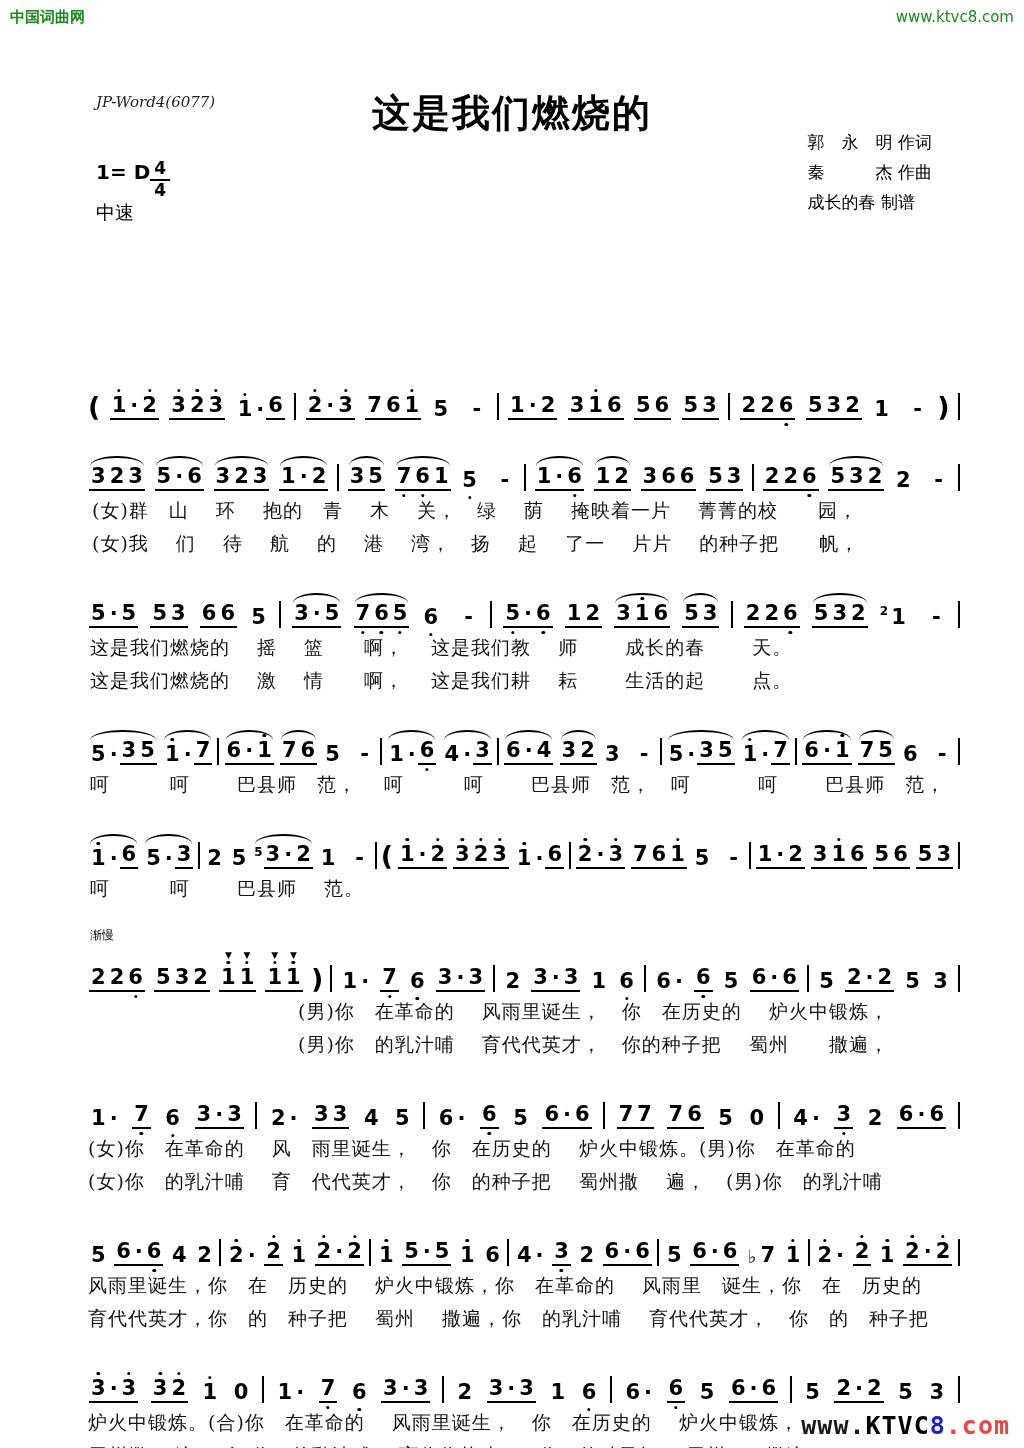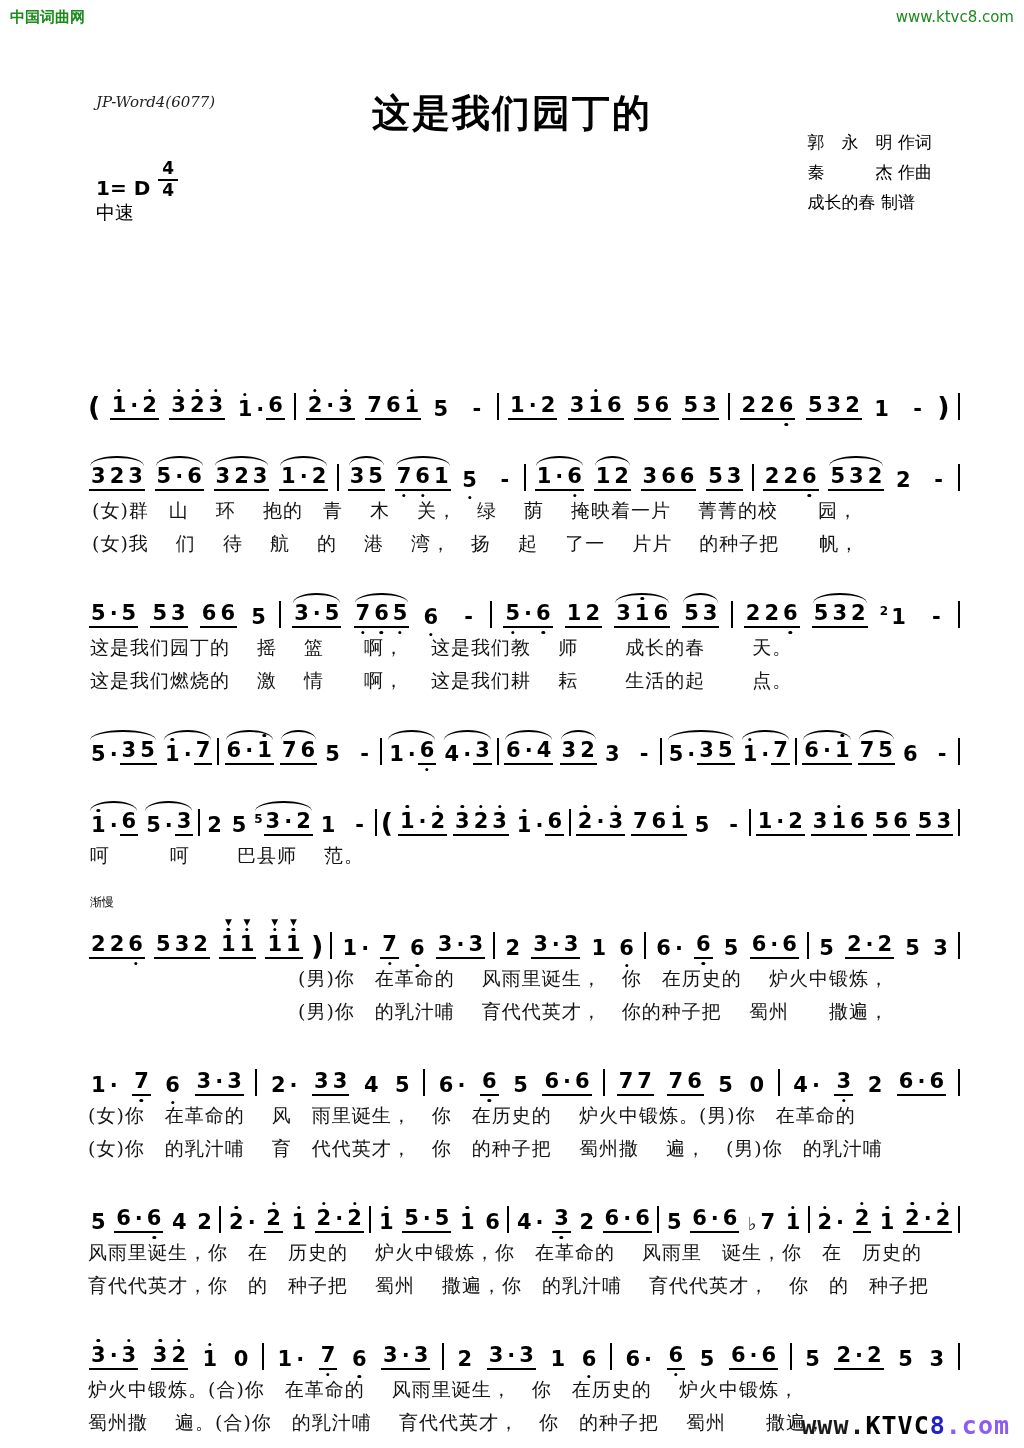--- a/index.html
+++ b/index.html
@@ -4,21 +4,21 @@
 <style>
   html,body{margin:0;padding:0;background:#fff;}
   body{width:1024px;height:1448px;position:relative;font-family:"DejaVu Sans",sans-serif;color:#000;overflow:hidden;}
   .corner{position:absolute;top:8px;font:700 15px "DejaVu Sans",sans-serif;color:#1d8a1d;text-decoration:none;}
   .corner.left{left:10px;}
   .corner.right{right:10px;font-weight:400;}
   .head{position:relative;padding-top:88px;}
   .plate{position:absolute;left:96px;top:93px;font:italic 15px "DejaVu Serif",serif;color:#222;}
   .title{text-align:center;font:700 38px "DejaVu Serif",serif;letter-spacing:2px;}
   .credits{position:absolute;right:92px;top:128px;text-align:left;font:400 17px "DejaVu Serif",serif;line-height:1.75;white-space:pre;}
-  .keyrow{position:absolute;left:96px;top:160px;font:700 20px "DejaVu Sans",sans-serif;display:flex;align-items:flex-end;gap:8px;}
+  .keyrow{position:absolute;left:96px;top:160px;font:700 20px "DejaVu Sans",sans-serif;display:flex;align-items:flex-start;gap:0;}
   .frac{display:inline-flex;flex-direction:column;align-items:center;font:700 17px "DejaVu Sans",sans-serif;line-height:1.05;}
   .frac .num{border-bottom:2px solid #000;padding:0 4px 1px;}
   .frac .den{padding-top:1px;}
   .tempo{position:absolute;left:96px;top:200px;font:400 19px "DejaVu Serif",serif;}
   .score{padding:235px 64px 0 88px;}
   .line{position:relative;margin-bottom:25px;}
   .mark{font:400 12px "DejaVu Serif",serif;margin:0 0 2px 2px;}
   .notes{display:flex;align-items:flex-end;justify-content:space-between;height:46px;}
   .g{display:inline-flex;align-items:flex-end;position:relative;padding:0 1px;}
   .g.slur::before{content:"";position:absolute;top:-10px;left:2px;right:2px;height:8px;border-top:2px solid #000;border-radius:50% 50% 0 0/100% 100% 0 0;}
@@ -37,21 +37,21 @@
   .logo{position:absolute;right:14px;bottom:8px;font:900 25px "DejaVu Sans Mono",monospace;letter-spacing:1px;text-decoration:none;}
 </style>
 </head>
 <body>
 
 <a class="corner left" href="#" style="color: rgb(29, 138, 29); text-align: center;">中国词曲网</a>
 <a class="corner right" href="#" style="color: rgb(29, 138, 29);">www.ktvc8.com</a>
 
 <div class="head">
   <div class="plate">JP-Word4(6077)</div>
-  <div class="title">这是我们园丁的</div>
+  <div class="title">这是我们燃烧的</div>
   <div class="credits">郭　永　明 作词
 秦　　　杰 作曲
 成长的春 制谱</div>
   <div class="keyrow">
     <span>1= D</span>
     <span class="frac">
       <span class="num">4</span>
       <span class="den">4</span>
     </span>
   </div>
@@ -348,21 +348,21 @@
         </span>
         <span class="g">
           <span class="gr">2</span>
           <span class="c">1</span>
         </span>
         <span class="g">
           <span class="c dash">-</span>
         </span>
         <div class="bar"></div>
       </div>
-      <div class="lyr" style="padding-left: 2px;">这是我们园丁的　 摇　 篮　　啊，　 这是我们教　 师　　 成长的春　　 天。</div>
+      <div class="lyr" style="padding-left: 2px;">这是我们燃烧的　 摇　 篮　　啊，　 这是我们教　 师　　 成长的春　　 天。</div>
       <div class="lyr" style="padding-left: 2px;">这是我们燃烧的　 激　 情　　啊，　 这是我们耕　 耘　　 生活的起　　 点。</div>
     </div>
     <div class="line">
       <div class="notes">
         <span class="g slur">
           <span class="c">5</span>
           <span class="c">·</span>
           <span class="u">
             <span class="c">3</span>
             <span class="c">5</span>
@@ -461,20 +461,21 @@
           </span>
         </span>
         <span class="g">
           <span class="c">6</span>
         </span>
         <span class="g">
           <span class="c dash">-</span>
         </span>
         <div class="bar"></div>
       </div>
+      <div class="lyr" style="padding-left: 2px;">呵　　　呵　　 巴县师　范，　 呵　　　呵　　 巴县师　范，　呵　　　 呵　　 巴县师　范，</div>
     </div>
     <div class="line">
       <div class="notes">
         <span class="g slur">
           <span class="c">1<span class="da"></span></span>
           <span class="c">·</span>
           <span class="u">
             <span class="c">6</span>
           </span>
         </span>
@@ -1005,13 +1006,13 @@
         <span class="g">
           <span class="c">3</span>
         </span>
         <div class="bar"></div>
       </div>
       <div class="lyr" style="padding-left: 0px;">炉火中锻炼。(合)你　在革命的　 风雨里诞生，　你　在历史的　 炉火中锻炼，</div>
       <div class="lyr" style="padding-left: 0px;">蜀州撒　 遍。(合)你　的乳汁哺　 育代代英才，　你　的种子把　 蜀州　　撒遍，</div>
     </div>
   </div>
 
-<a class="logo" href="#"><span class="seg" style="color: rgb(26, 26, 26); text-align: center;">www.</span><span class="seg" style="color: #000000;">KTVC</span><span class="seg" style="color: rgb(34, 34, 204);">8</span><span class="seg" style="color: #8b5cf6;">.com</span></a>
+<a class="logo" href="#"><span class="seg" style="color: rgb(26, 26, 26); text-align: center;">www.</span><span class="seg" style="color: #000000;">KTVC</span><span class="seg" style="color: rgb(34, 34, 204);">8</span><span class="seg" style="color: #ef4444;">.com</span></a>
 
 </body></html>

